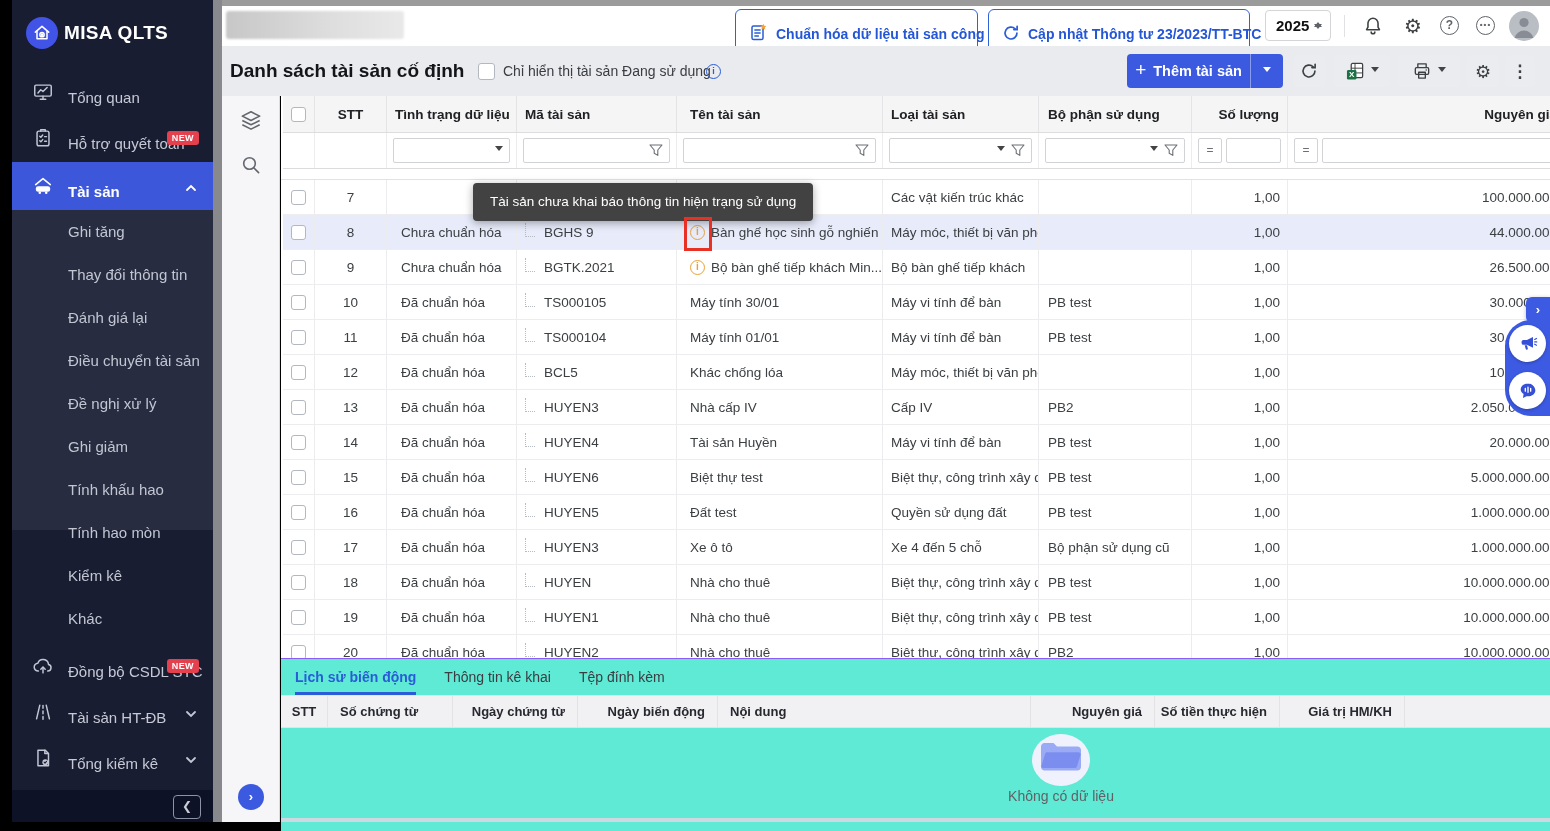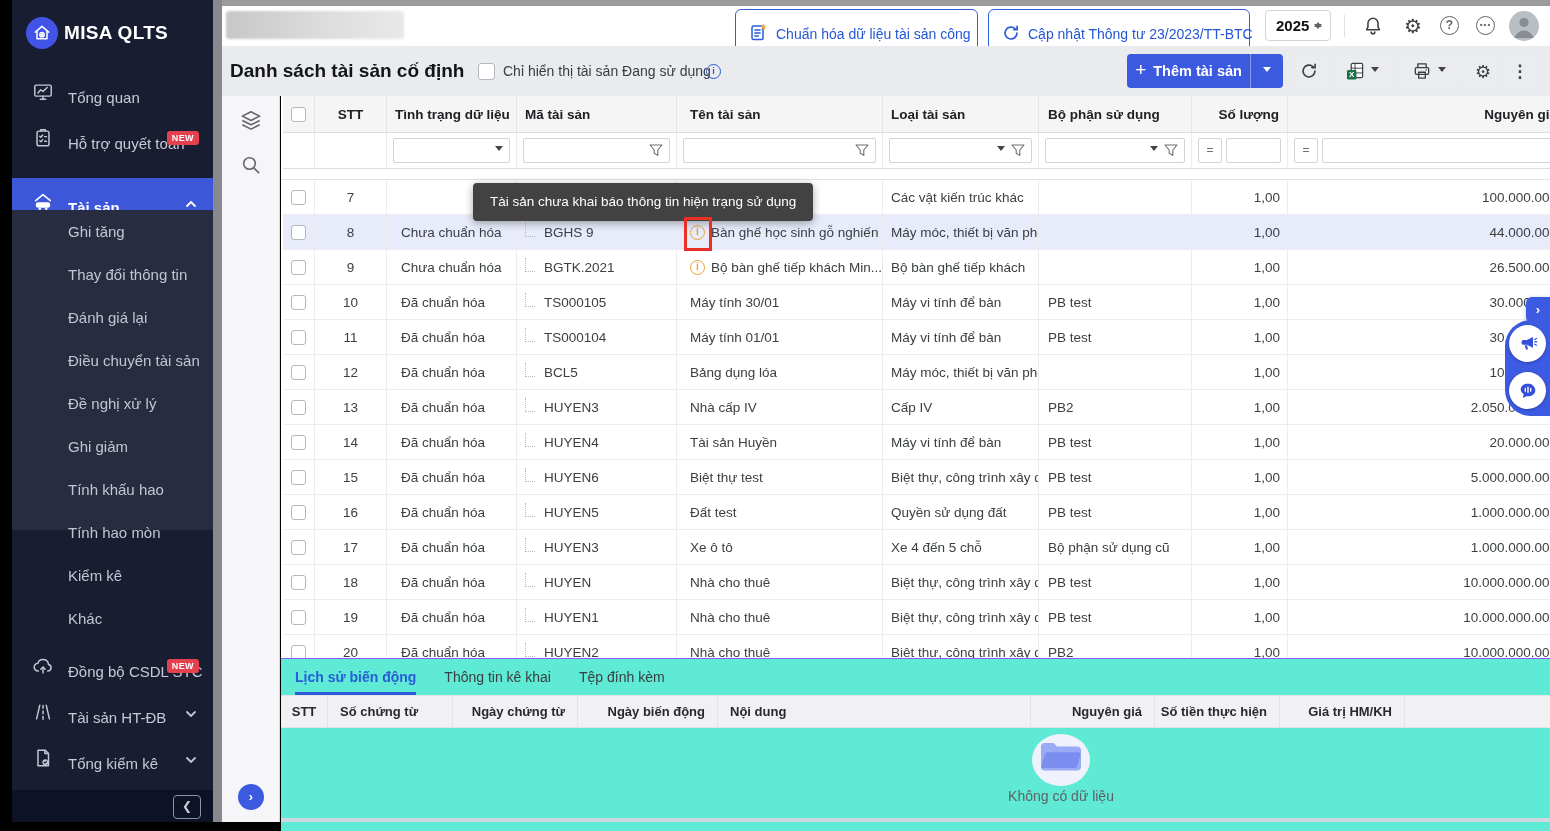--- a/index.html
+++ b/index.html
@@ -22,21 +22,21 @@
   #submenu{position:absolute;left:0;top:210px;width:100%;height:320px;background:#272c40;}
   .subitem{height:43px;line-height:43px;padding-left:56px;font-size:15px;color:#c2c6d2;cursor:pointer;white-space:nowrap;}
   #sb-footer{position:absolute;left:0;top:790px;width:100%;height:32px;background:#0e1226;}
   #collapse-btn{position:absolute;right:12px;top:5px;width:26px;height:22px;border:1.5px solid #8b93a5;border-radius:4px;color:#c9ccd6;font-size:12px;text-align:center;line-height:20px;cursor:pointer;}
   #sb-scrollbar{left:213px;top:0;width:9px;height:822px;background:#87898d;}
 
   
   #topstrip{left:222px;top:0;width:1328px;height:6px;background:#9b9b9b;}
   #topbar{left:222px;top:6px;width:1328px;height:40px;background:#fff;}
   #blurbox{position:absolute;left:4px;top:5px;width:178px;height:28px;border-radius:3px;background:linear-gradient(90deg,#c7c7c7,#dedede 60%,#e9e9e9);filter:blur(1.2px);}
-  .tb-btn{position:absolute;top:3px;height:50px;box-sizing:border-box;border:1px solid #2f62d9;border-radius:6px;background:#fff;color:#2456d6;font-size:14px;font-weight:normal;display:flex;align-items:center;gap:8px;padding:10px 13px;cursor:pointer;white-space:nowrap;}
+  .tb-btn{position:absolute;top:3px;height:50px;box-sizing:border-box;border:1px solid #2f62d9;border-radius:6px;background:#fff;color:#2456d6;font-size:14px;font-weight:bold;display:flex;align-items:center;gap:8px;padding:10px 13px;cursor:pointer;white-space:nowrap;}
   #year-box{position:absolute;left:1043px;top:4px;width:66px;height:31px;box-sizing:border-box;border:1px solid #d5d5d8;border-radius:4px;background:#fff;cursor:pointer;}
   #year-box .yr{position:absolute;left:10px;top:0;line-height:30px;font-size:15px;font-weight:bold;color:#111;}
   .spin{position:absolute;right:8px;width:0;height:0;border:4px solid transparent;}
   .spin.up{top:7px;border-bottom:5px solid #5f6368;}
   .spin.dn{bottom:7px;border-top:5px solid #5f6368;}
   #tb-sep{position:absolute;left:1122px;top:9px;width:1px;height:22px;background:#e1e1e4;}
   .tb-ic{position:absolute;top:9px;width:22px;height:22px;cursor:pointer;}
   .circ-ic{position:absolute;top:10px;width:19px;height:19px;box-sizing:border-box;border:1.7px solid #5f6368;border-radius:50%;color:#5f6368;font-weight:bold;text-align:center;cursor:pointer;}
   #gear-top{font-size:20px;line-height:22px;color:#3c4043;font-family:"DejaVu Sans",sans-serif;text-align:center;}
 
@@ -157,21 +157,21 @@
             <path d="M8.5 10l1.2 1.2 2-2.4"></path>
             <path d="M13.8 10.5h2"></path>
             <path d="M8.5 15l1.2 1.2 2-2.4"></path>
             <path d="M13.8 15.5h2"></path>
           </svg>
       </span>
       <span class="slabel">Hỗ trợ quyết toán</span>
       <span class="badge-new">NEW</span>
     </div>
 
-    <div class="sitem active" style="top:162px;margin-top:16px;">
+    <div class="sitem active" style="top:162px;">
       <span class="sic">
         <svg width="22" height="22" viewBox="0 0 24 24" fill="none" stroke="#fff" stroke-width="1.7" stroke-linecap="round" stroke-linejoin="round">
             <path d="M4 10.5L12 4l8 6.5"></path>
             <rect x="5" y="13" width="14" height="4.5" rx="1.8" fill="#fff"></rect>
             <circle cx="8.5" cy="19.3" r="1.4" fill="#fff" stroke="none"></circle>
             <circle cx="15.5" cy="19.3" r="1.4" fill="#fff" stroke="none"></circle>
           </svg>
       </span>
       <span class="slabel">Tài sản</span>
       <span class="chev">
@@ -521,21 +521,21 @@
           <div class="gc cbcell">
             <span class="cb"></span>
           </div>
           <div class="gc c-stt">12</div>
           <div class="gc c-status">Đã chuẩn hóa</div>
           <div class="gc c-code">
             <span class="handle"></span>
             <span>BCL5</span>
           </div>
           <div class="gc c-name">
-            <span>Bảng dụng lóa</span>
+            <span>Khác chống lóa</span>
           </div>
           <div class="gc c-type">Máy móc, thiết bị văn phòng ph...</div>
           <div class="gc c-dept"></div>
           <div class="gc c-qty">1,00</div>
           <div class="gc c-cost">10.000.000</div>
         </div>
         <div class="grow-r grid-cols">
           <div class="gc cbcell">
             <span class="cb"></span>
           </div>

